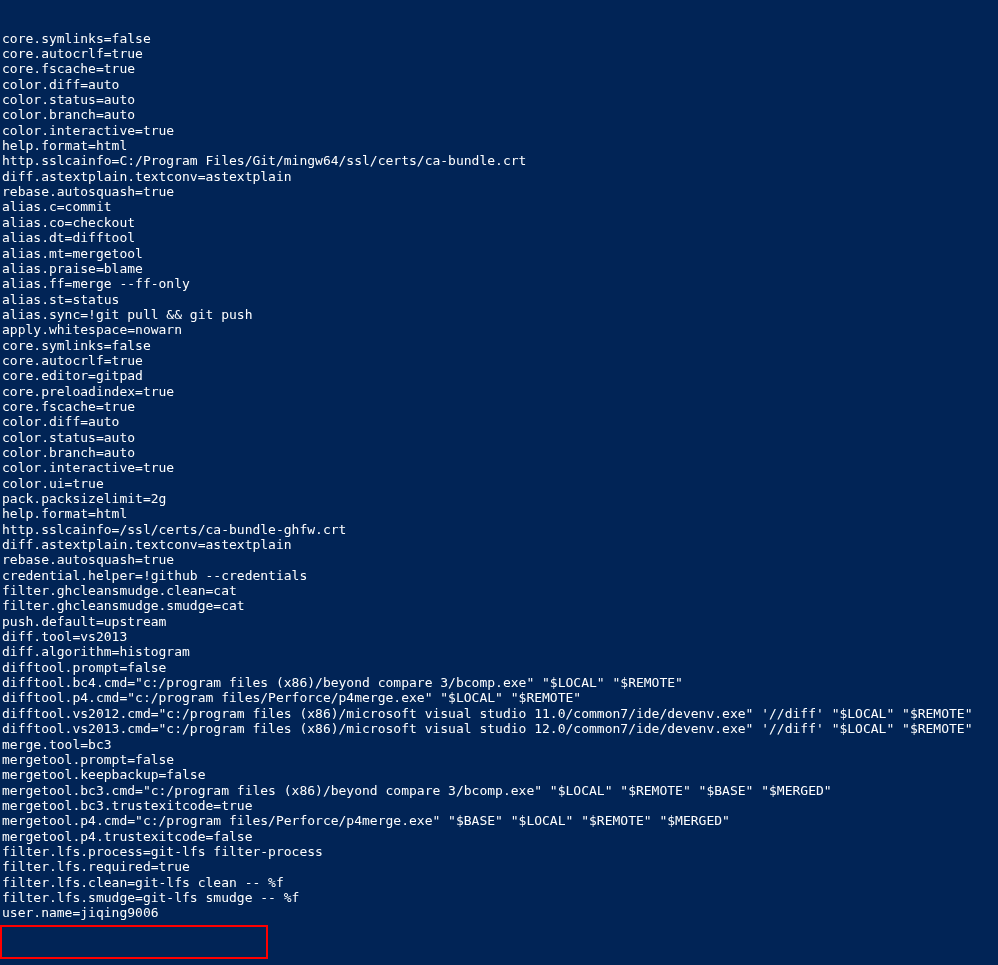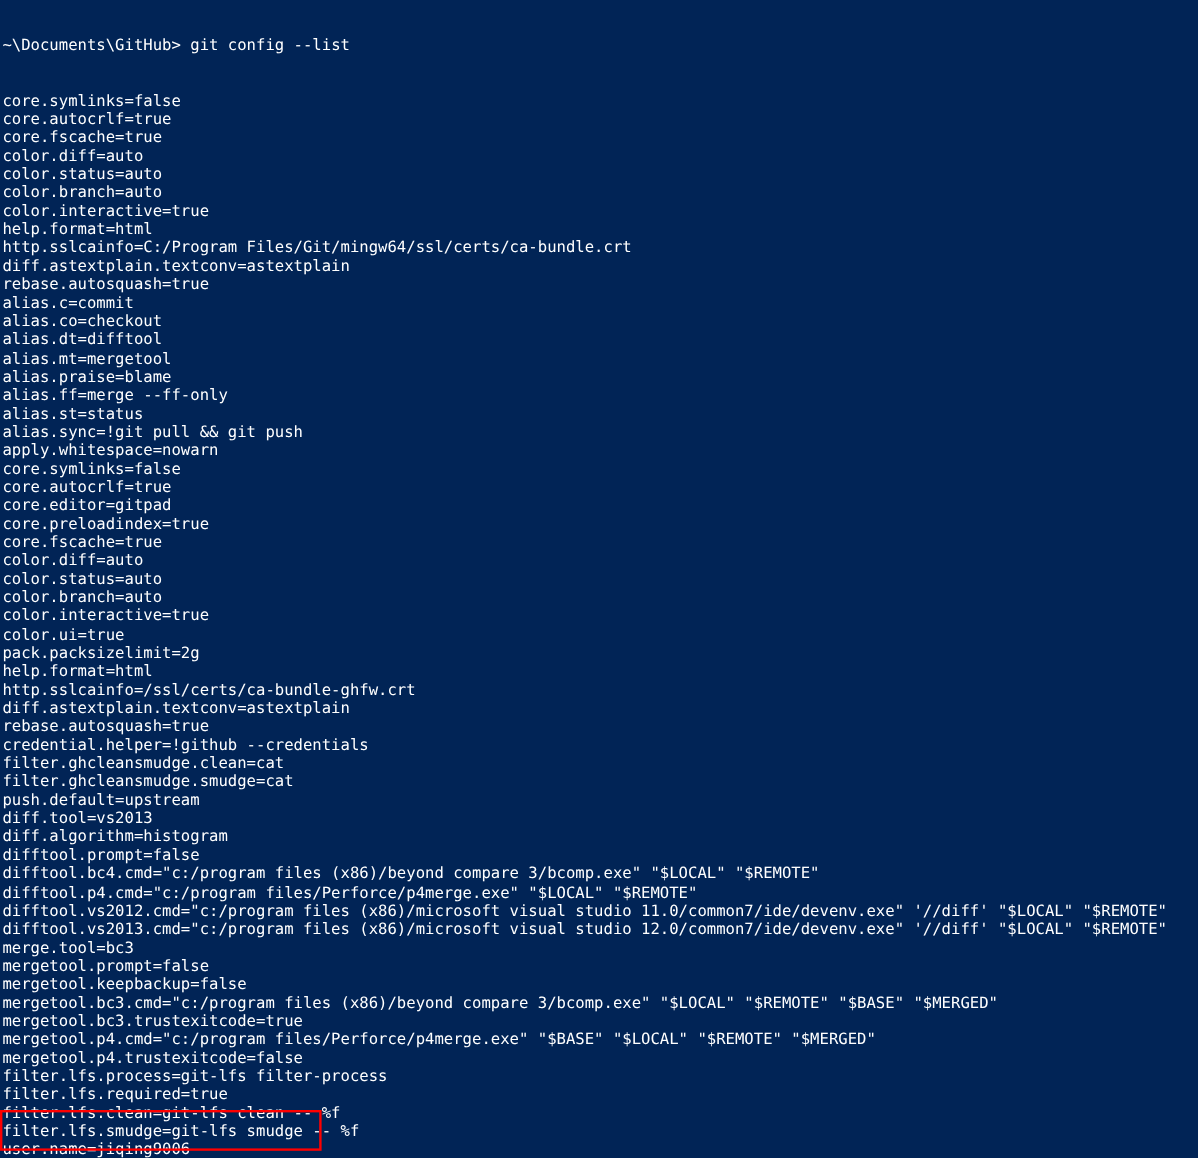--- a/index.html
+++ b/index.html
@@ -21,17 +21,16 @@
   .highlight-box {
     position: absolute;
     border: 2px solid #ff0000;
     pointer-events: none;
   }
 </style>
 </head>
 <body>
 
 <div class="terminal">
-  <div><span class="path">~\Documents\GitHub&gt;</span><span> git config --list</span></div>
   <div id="output-lines"><div>core.symlinks=false</div><div>core.autocrlf=true</div><div>core.fscache=true</div><div>color.diff=auto</div><div>color.status=auto</div><div>color.branch=auto</div><div>color.interactive=true</div><div>help.format=html</div><div>http.sslcainfo=C:/Program Files/Git/mingw64/ssl/certs/ca-bundle.crt</div><div>diff.astextplain.textconv=astextplain</div><div>rebase.autosquash=true</div><div>alias.c=commit</div><div>alias.co=checkout</div><div>alias.dt=difftool</div><div>alias.mt=mergetool</div><div>alias.praise=blame</div><div>alias.ff=merge --ff-only</div><div>alias.st=status</div><div>alias.sync=!git pull &amp;&amp; git push</div><div>apply.whitespace=nowarn</div><div>core.symlinks=false</div><div>core.autocrlf=true</div><div>core.editor=gitpad</div><div>core.preloadindex=true</div><div>core.fscache=true</div><div>color.diff=auto</div><div>color.status=auto</div><div>color.branch=auto</div><div>color.interactive=true</div><div>color.ui=true</div><div>pack.packsizelimit=2g</div><div>help.format=html</div><div>http.sslcainfo=/ssl/certs/ca-bundle-ghfw.crt</div><div>diff.astextplain.textconv=astextplain</div><div>rebase.autosquash=true</div><div>credential.helper=!github --credentials</div><div>filter.ghcleansmudge.clean=cat</div><div>filter.ghcleansmudge.smudge=cat</div><div>push.default=upstream</div><div>diff.tool=vs2013</div><div>diff.algorithm=histogram</div><div>difftool.prompt=false</div><div>difftool.bc4.cmd="c:/program files (x86)/beyond compare 3/bcomp.exe" "$LOCAL" "$REMOTE"</div><div>difftool.p4.cmd="c:/program files/Perforce/p4merge.exe" "$LOCAL" "$REMOTE"</div><div>difftool.vs2012.cmd="c:/program files (x86)/microsoft visual studio 11.0/common7/ide/devenv.exe" '//diff' "$LOCAL" "$REMOTE"</div><div>difftool.vs2013.cmd="c:/program files (x86)/microsoft visual studio 12.0/common7/ide/devenv.exe" '//diff' "$LOCAL" "$REMOTE"</div><div>merge.tool=bc3</div><div>mergetool.prompt=false</div><div>mergetool.keepbackup=false</div><div>mergetool.bc3.cmd="c:/program files (x86)/beyond compare 3/bcomp.exe" "$LOCAL" "$REMOTE" "$BASE" "$MERGED"</div><div>mergetool.bc3.trustexitcode=true</div><div>mergetool.p4.cmd="c:/program files/Perforce/p4merge.exe" "$BASE" "$LOCAL" "$REMOTE" "$MERGED"</div><div>mergetool.p4.trustexitcode=false</div><div>filter.lfs.process=git-lfs filter-process</div><div>filter.lfs.required=true</div><div>filter.lfs.clean=git-lfs clean -- %f</div><div>filter.lfs.smudge=git-lfs smudge -- %f</div><div>user.name=jiqing9006</div></div>
 </div>
 
 <div class="highlight-box" id="hl" style="left: 0px; top: 925px; width: 264px; height: 30px;"></div>
 
 </body></html>

